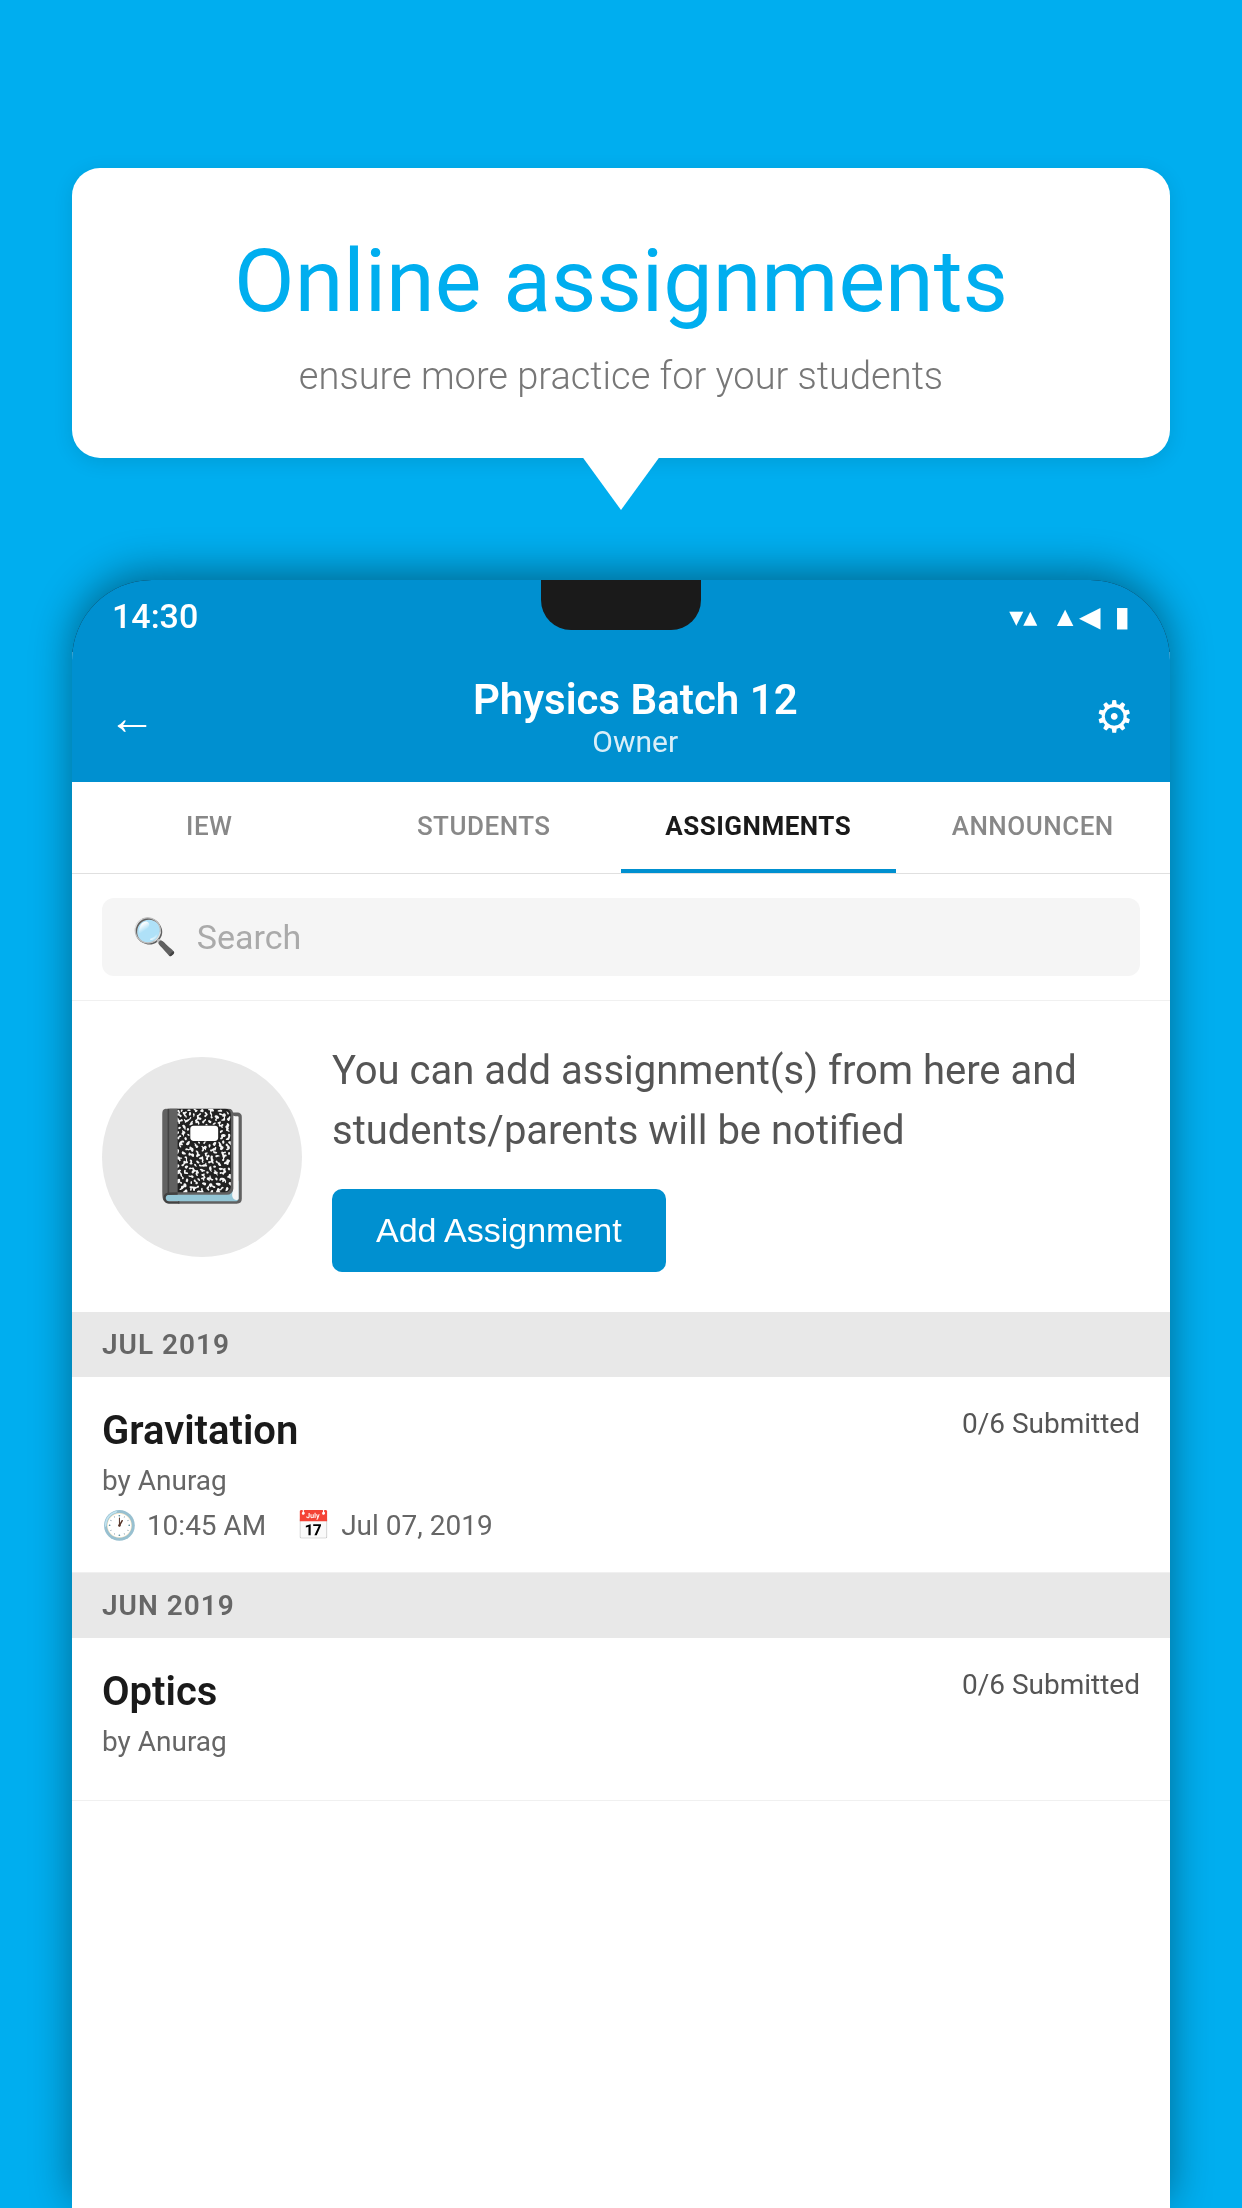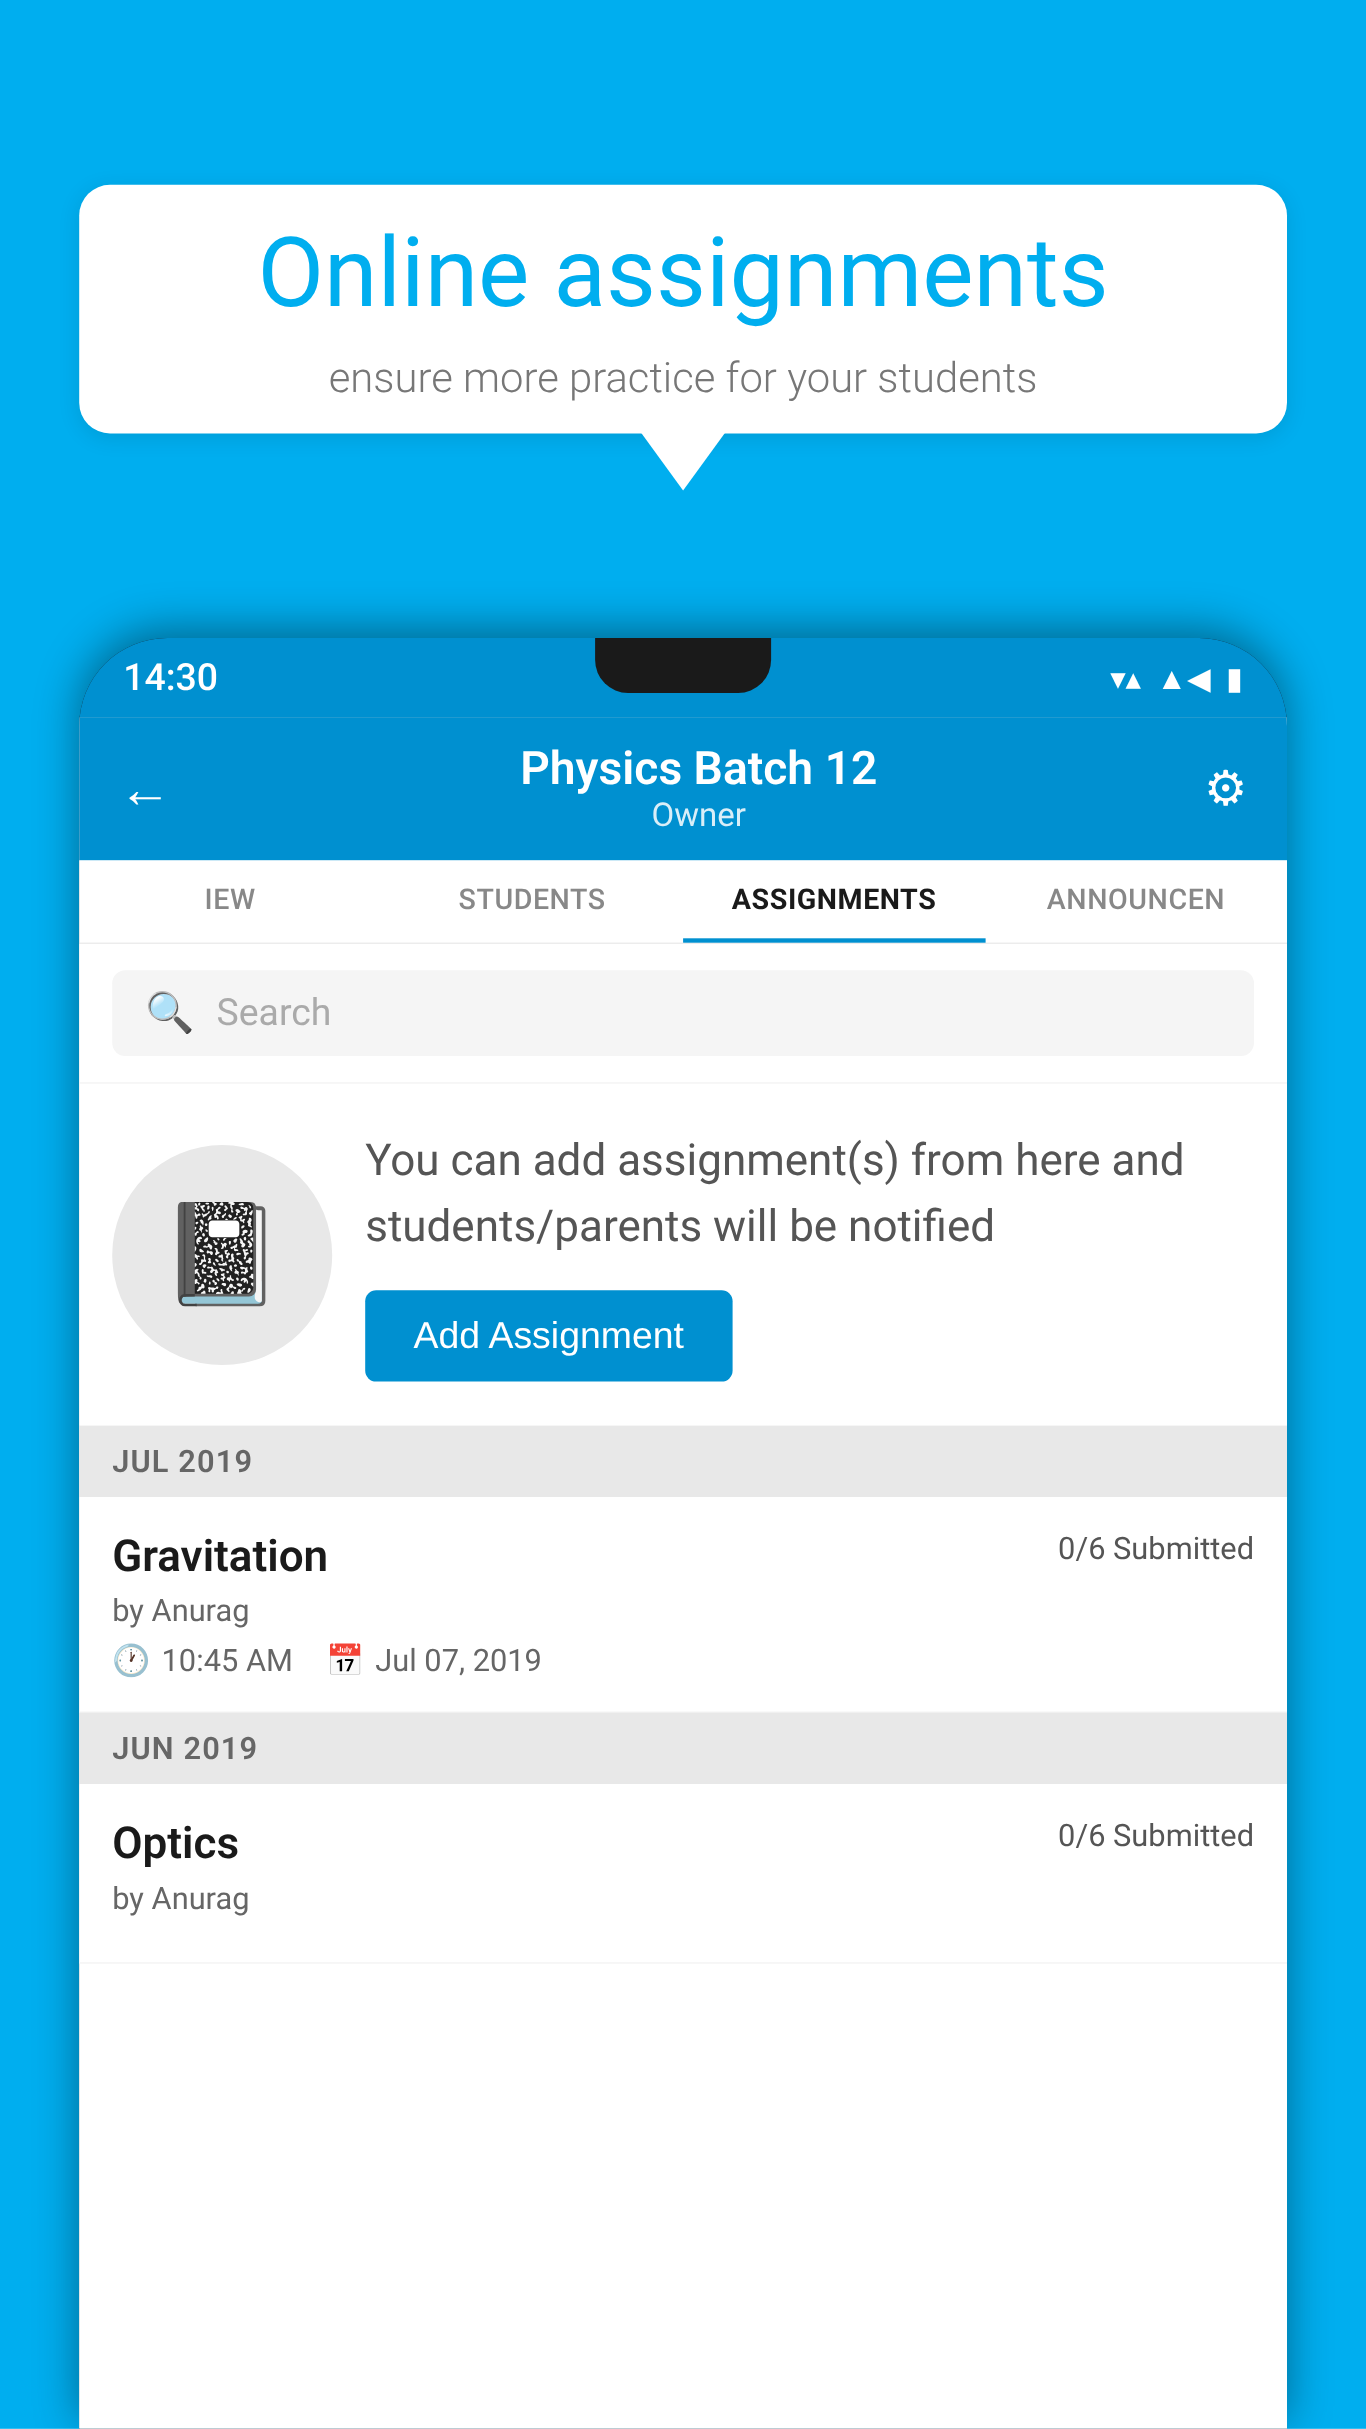--- a/index.html
+++ b/index.html
@@ -14,21 +14,21 @@
     }
 
     
     .speech-bubble {
       position: absolute;
       top: 168px;
       left: 72px;
       right: 72px;
       background: white;
       border-radius: 28px;
-      padding: 28px 70px;
+      padding: 60px 70px;
       text-align: center;
       box-shadow: 0 4px 20px rgba(0,0,0,0.1);
     }
 
     .speech-bubble::after {
       content: '';
       position: absolute;
       bottom: -52px;
       left: 50%;
       transform: translateX(-50%);
@@ -143,21 +143,21 @@
       color: white;
       font-size: 44px;
       cursor: pointer;
     }
 
     
     .tab-bar {
       background: white;
       display: flex;
       border-bottom: 1px solid #e0e0e0;
-      height: 76px;
+      height: 92px;
       align-items: stretch;
     }
 
     .tab-item {
       flex: 1;
       display: flex;
       align-items: center;
       justify-content: center;
       font-size: 26px;
       color: #888;

